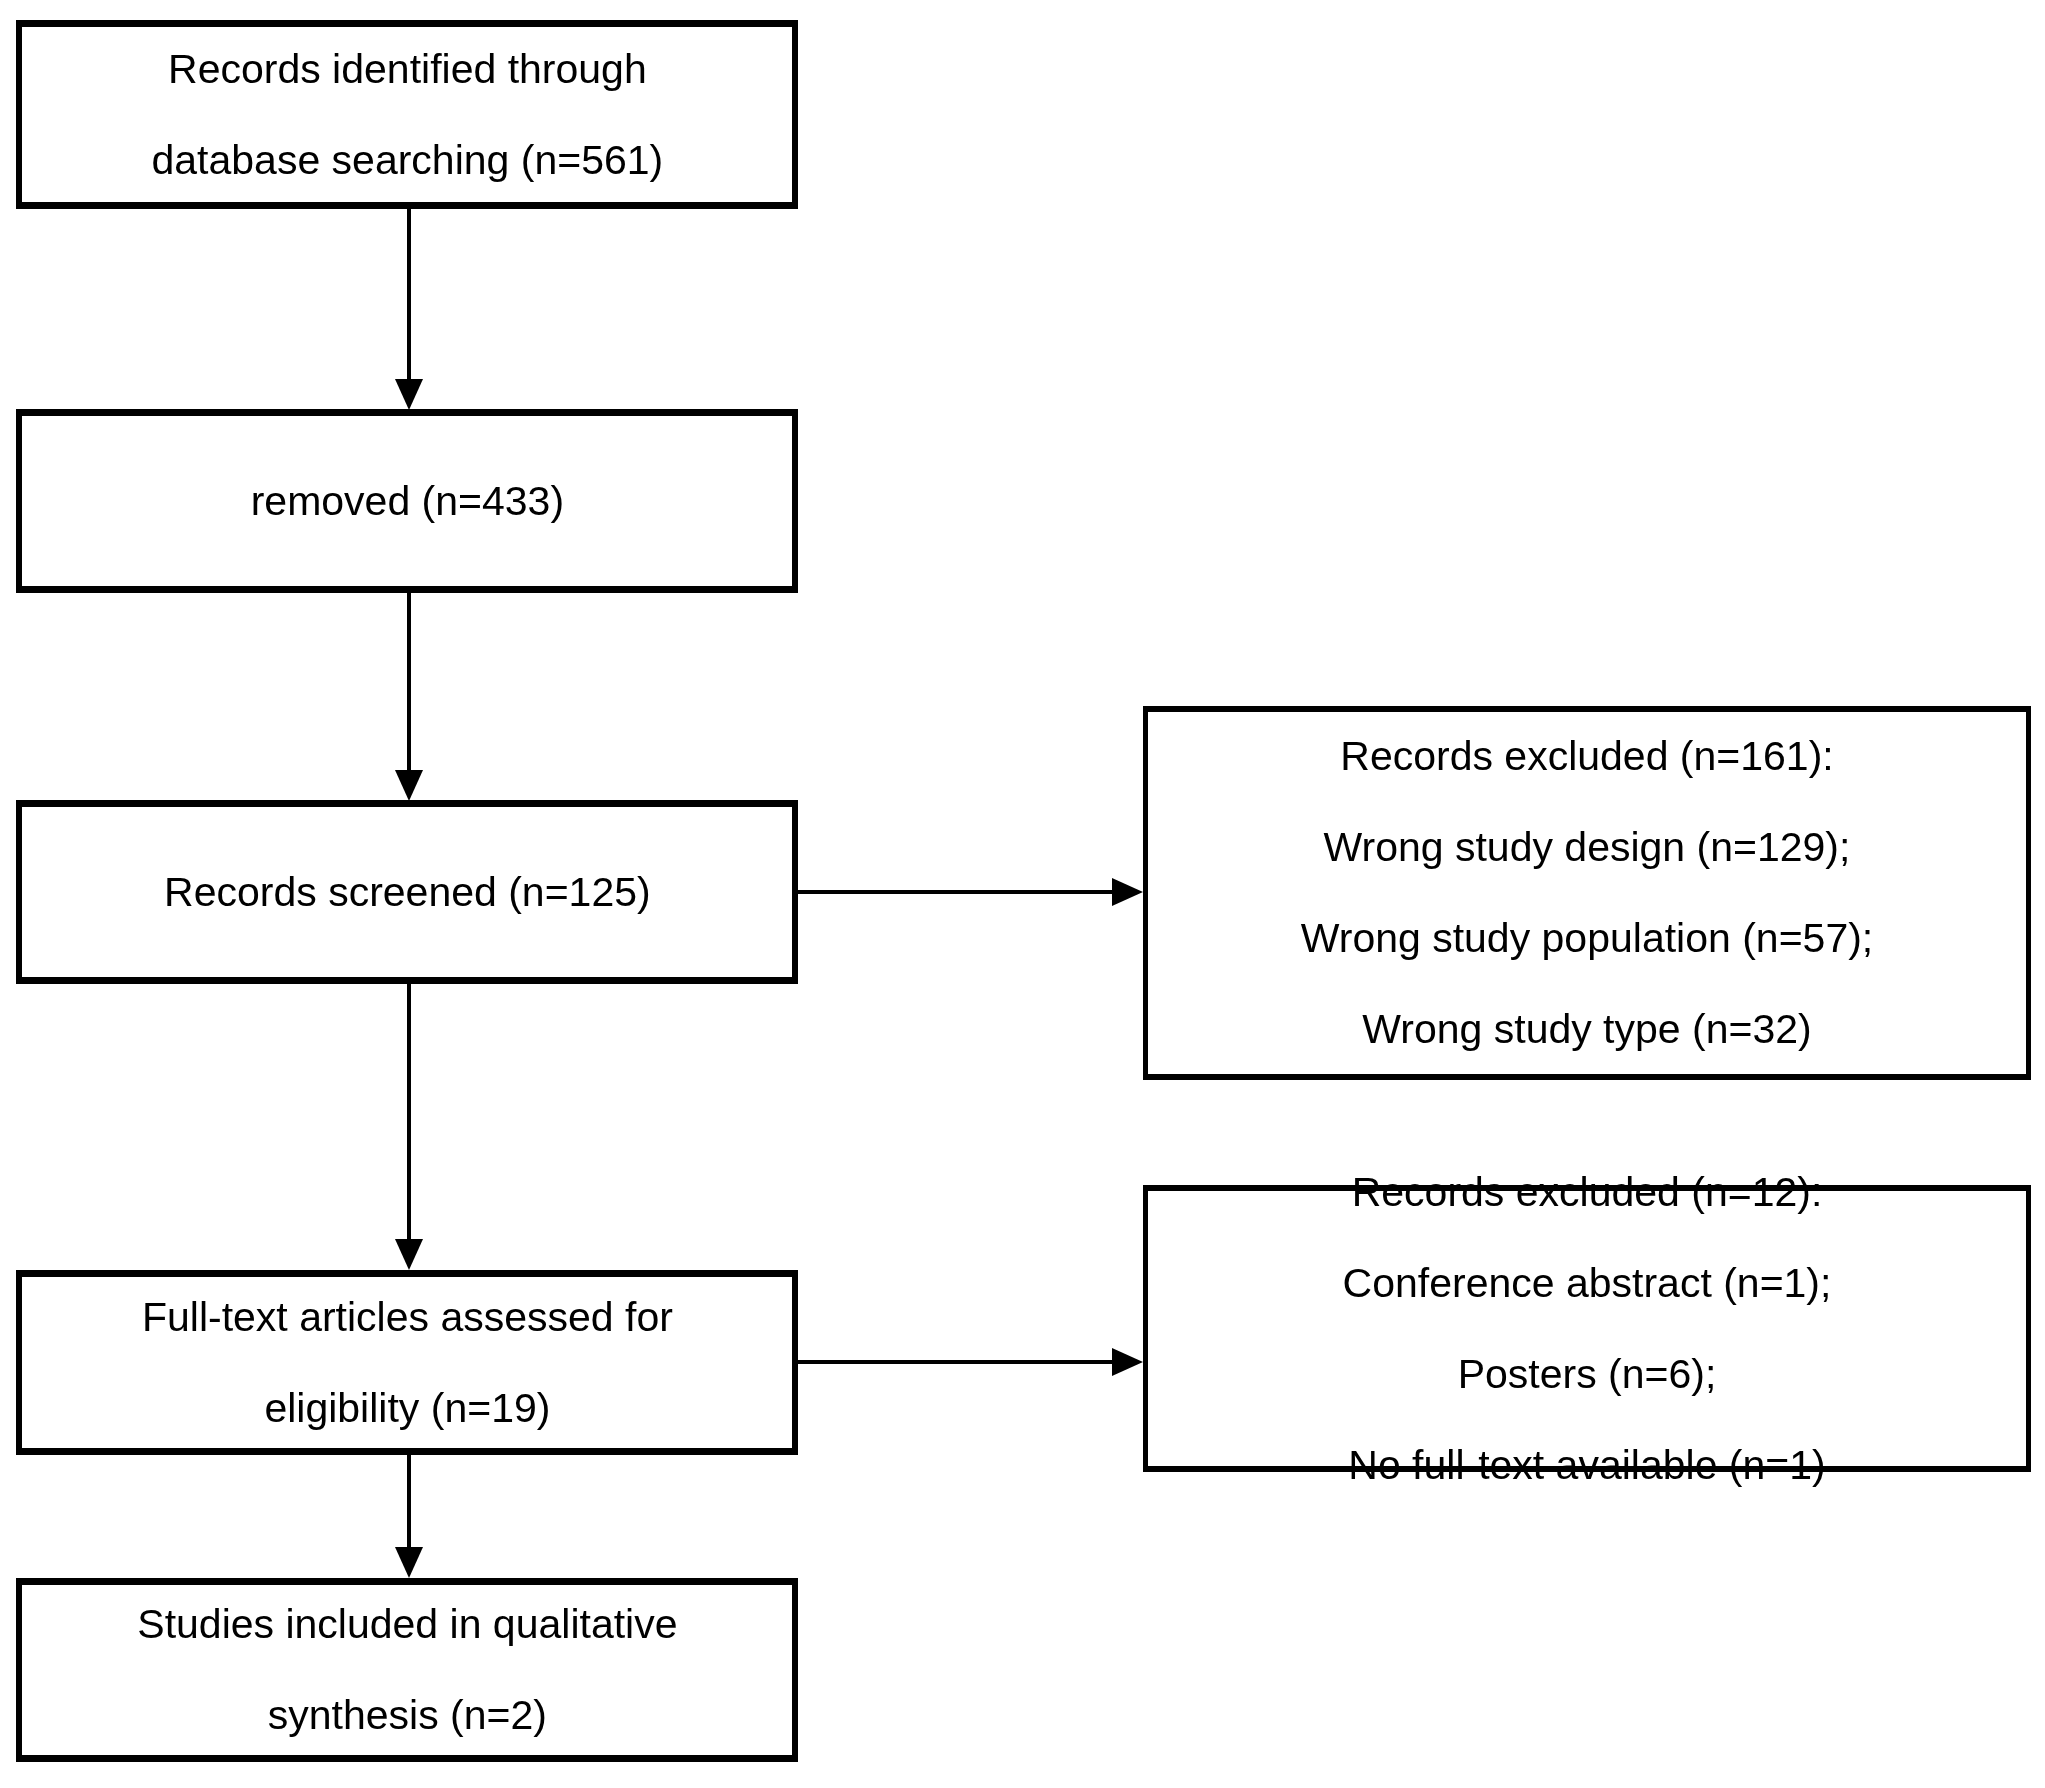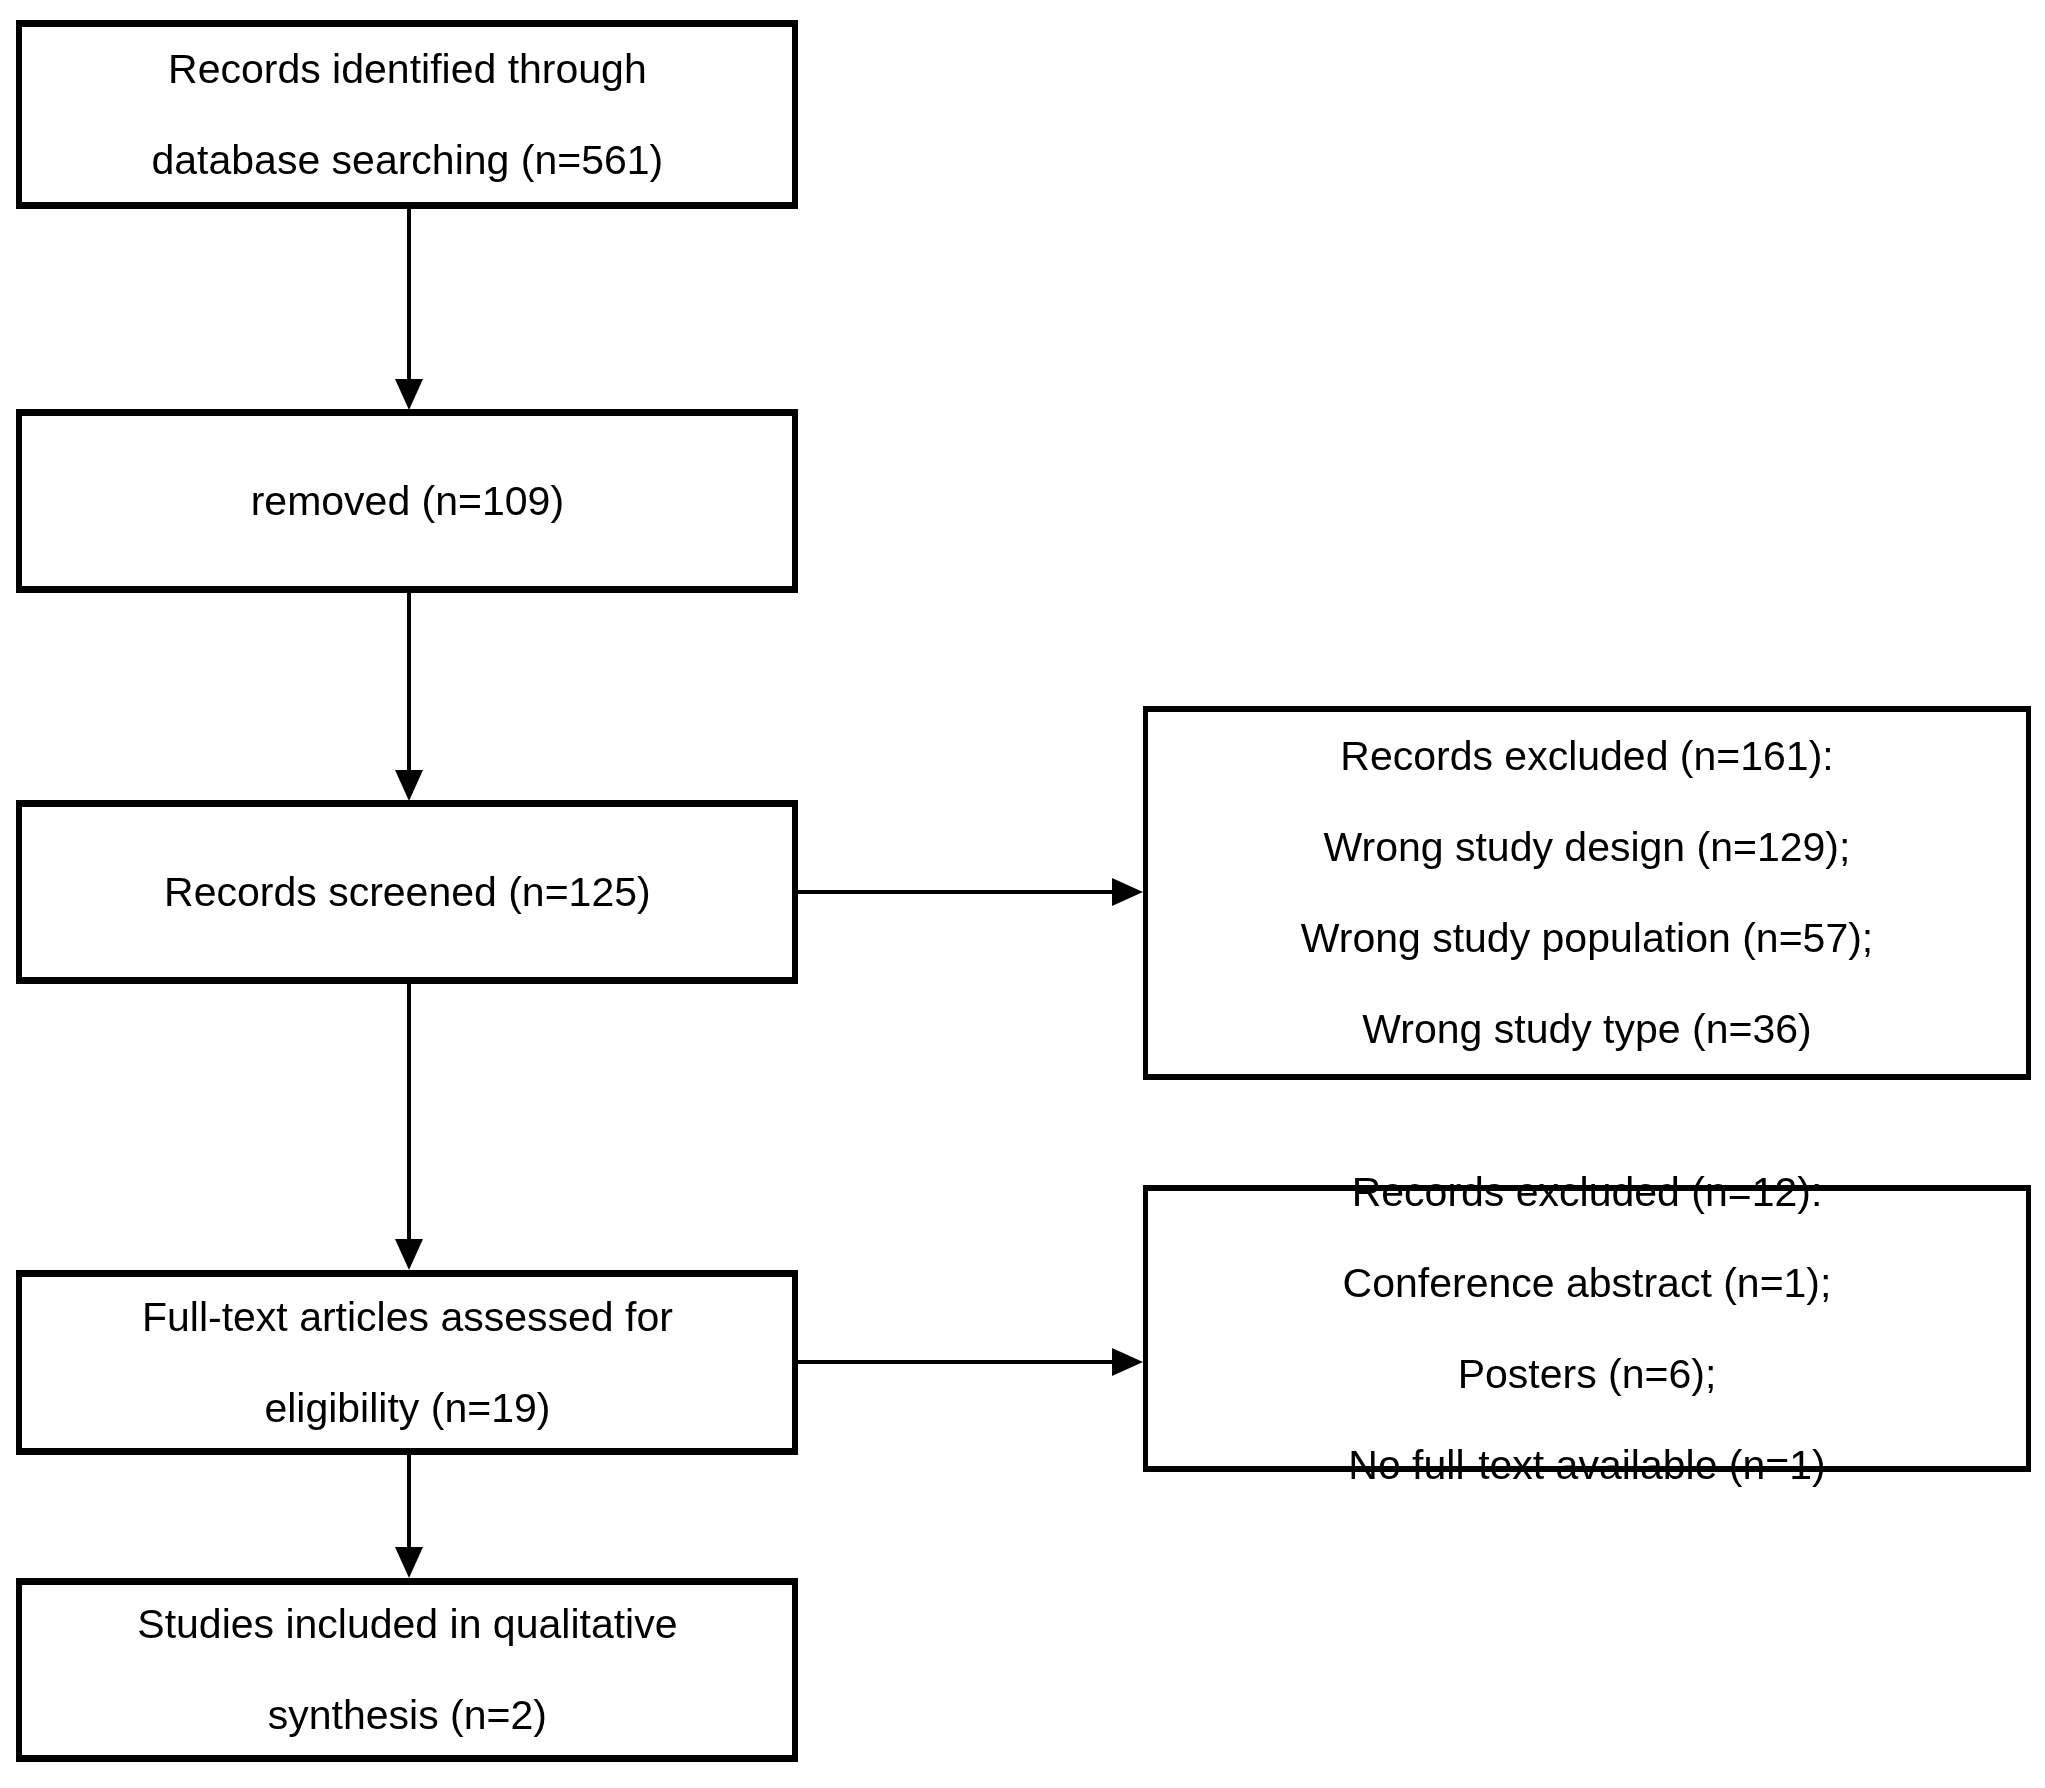--- a/index.html
+++ b/index.html
@@ -67,42 +67,42 @@
 <body>
 
 <div class="page">
 
   <div class="box left-box" style="left:16.4px; top:20px; width:782px; height:189px;">
     <div class="line">Records identified through</div>
     <div class="line">database searching (n=561)</div>
   </div>
 
   <div class="box left-box" style="left:16.4px; top:409px; width:782px; height:184px;">
-    <div class="line">removed (n=109)</div>
+    <div class="line">removed (n=433)</div>
   </div>
 
   <div class="box left-box" style="left:16.4px; top:800px; width:782px; height:184px;">
     <div class="line">Records screened (n=125)</div>
   </div>
 
   <div class="box left-box" style="left:16.4px; top:1270px; width:782px; height:185px;">
     <div class="line">Full-text articles assessed for</div>
     <div class="line">eligibility (n=19)</div>
   </div>
 
   <div class="box left-box" style="left:16.4px; top:1578px; width:782px; height:184px;">
     <div class="line">Studies included in qualitative</div>
     <div class="line">synthesis (n=2)</div>
   </div>
 
   <div class="box right-box" style="left:1143px; top:706px; width:888px; height:374px;">
     <div class="line">Records excluded (n=161):</div>
     <div class="line">Wrong study design (n=129);</div>
     <div class="line">Wrong study population (n=57);</div>
-    <div class="line">Wrong study type (n=36)</div>
+    <div class="line">Wrong study type (n=32)</div>
   </div>
 
   <div class="box right-box" style="left:1143px; top:1185px; width:888px; height:287px;">
     <div class="line">Records excluded (n=12):</div>
     <div class="line">Conference abstract (n=1);</div>
     <div class="line">Posters (n=6);</div>
     <div class="line">No full-text available (n=1)</div>
   </div>
 
   <div>

